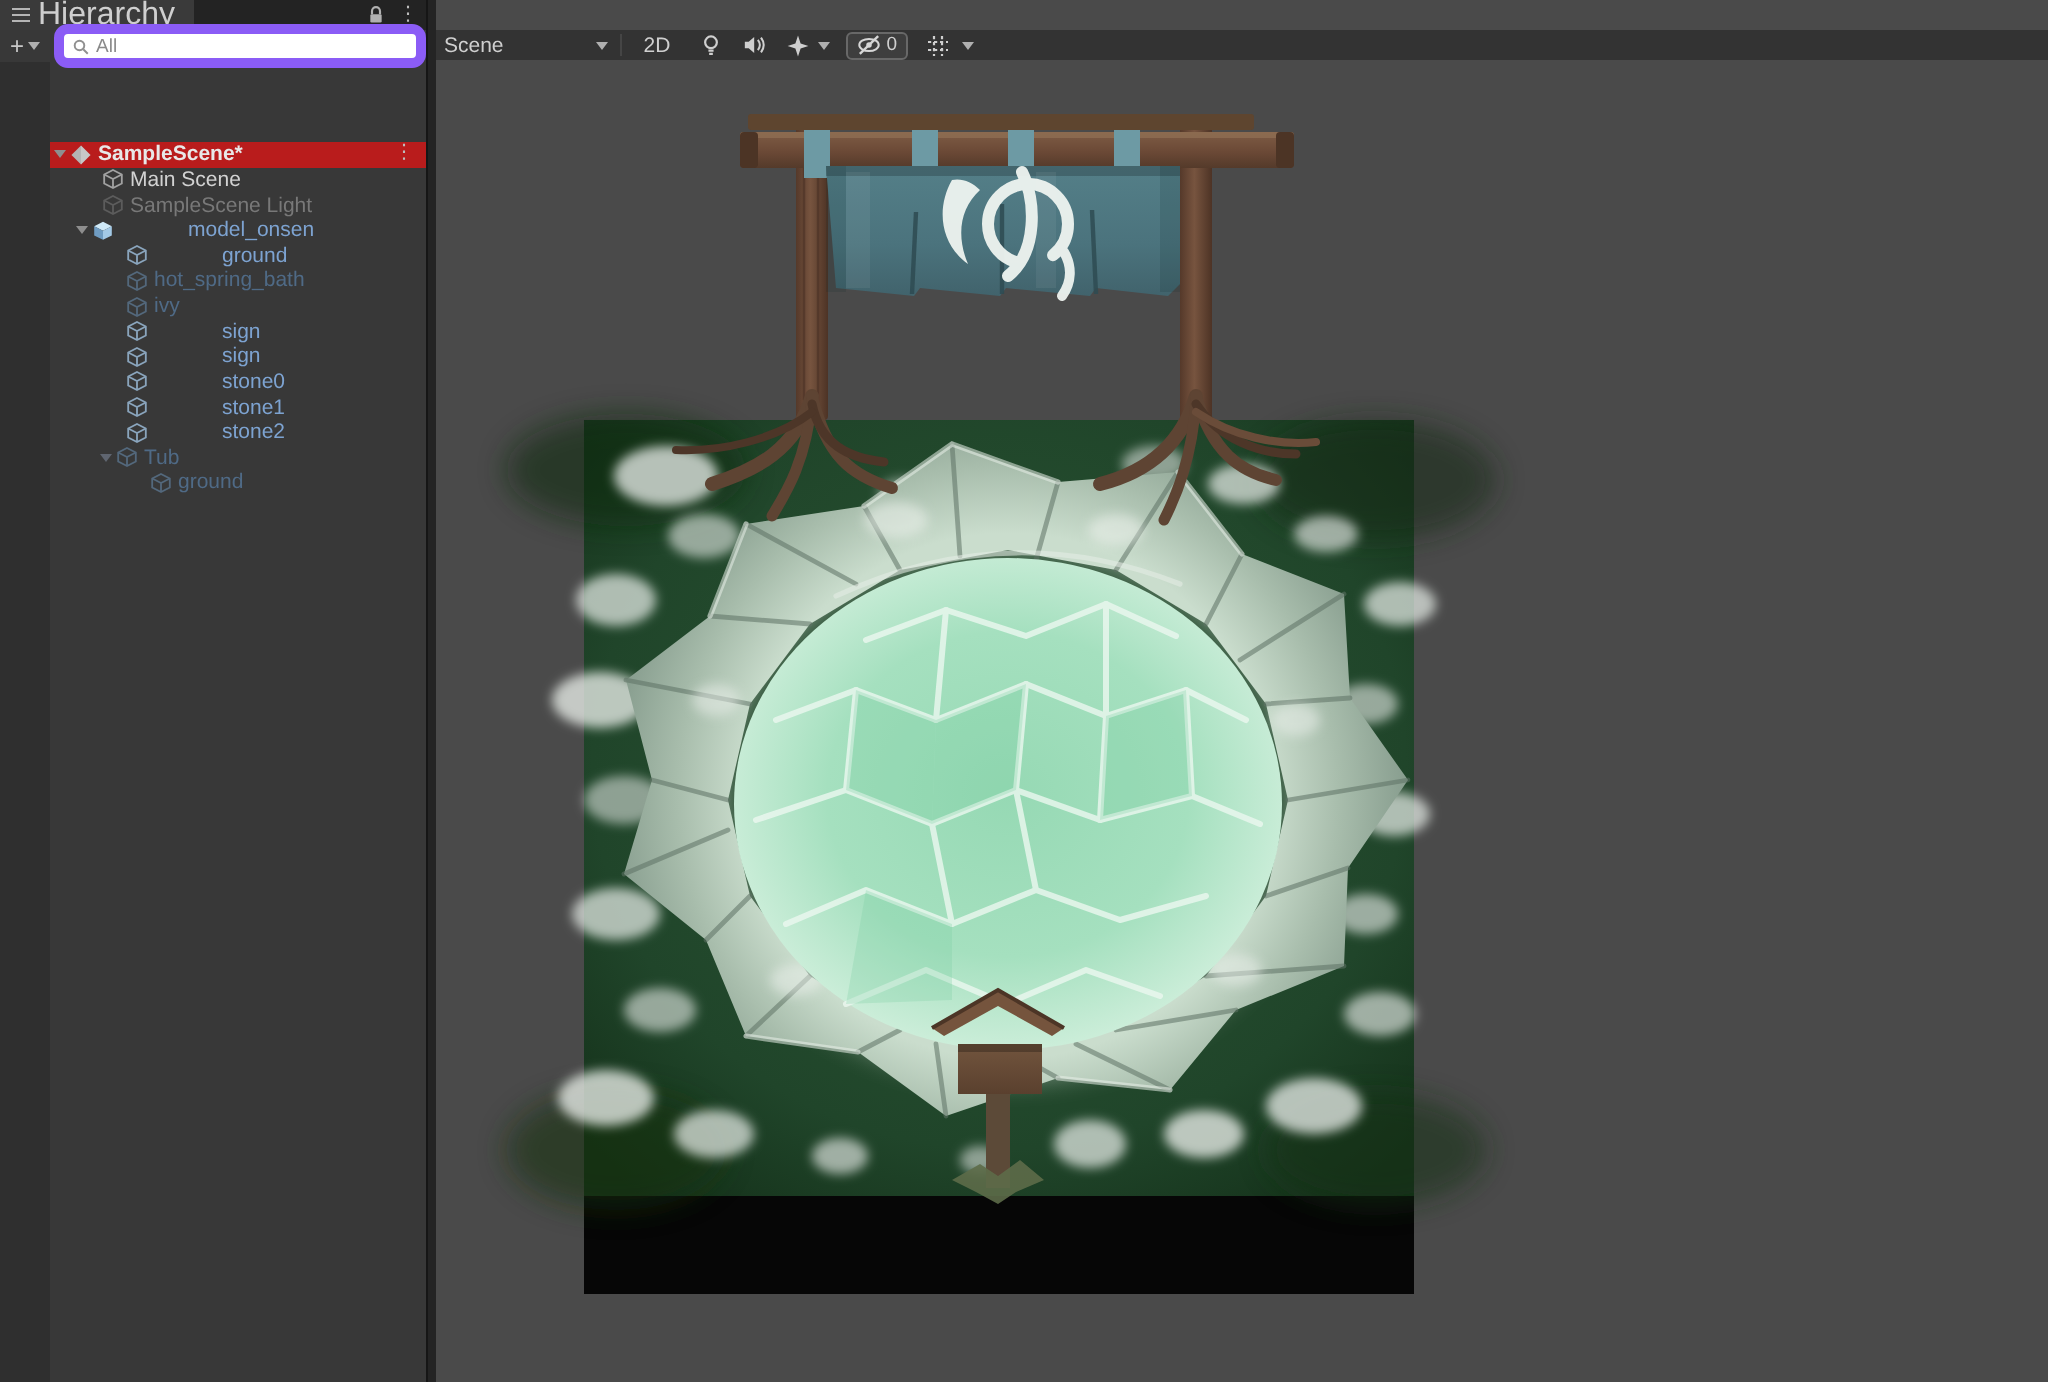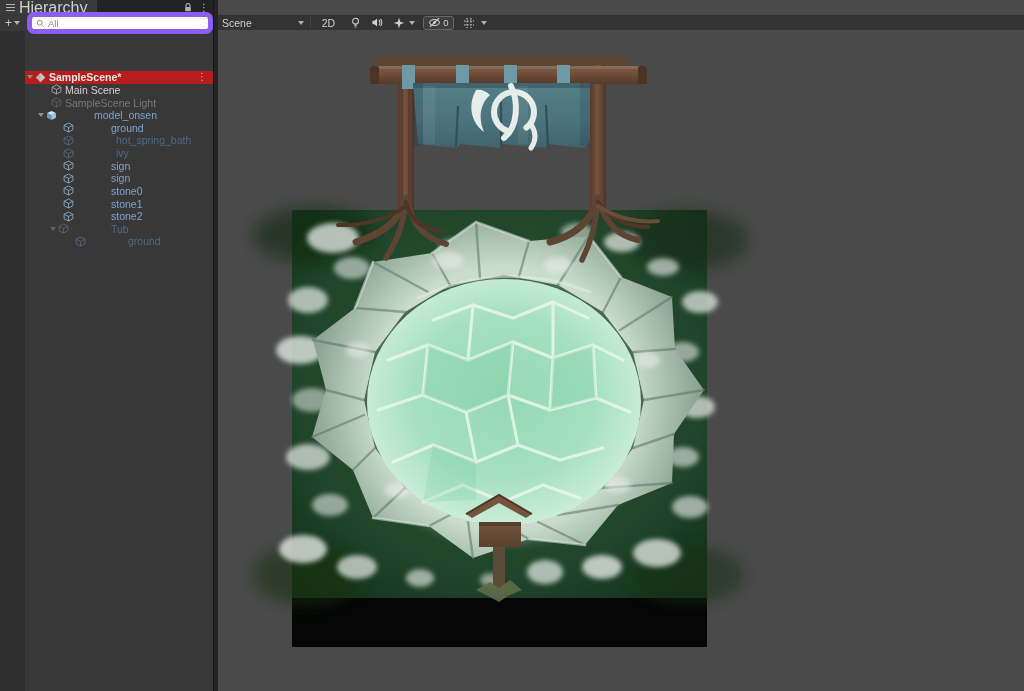--- a/index.html
+++ b/index.html
@@ -20,21 +20,21 @@
   #h-search{margin-left:7px;width:172px;height:12px;background:#ffffff;border:5px solid #8b5cf6;border-radius:7px;
     display:flex;align-items:center;color:#8a8a8a;font-size:9.5px;padding-left:4px;gap:3px;}
   #h-gutter{left:0;top:31px;width:25px;height:660px;background:#2f2f2f;}
   #tree{left:25px;top:31px;width:188px;}
   .row{height:12.64px;display:flex;align-items:center;font-size:10.5px;color:#d2d2d2;position:relative;}
   .row.sel{background:#b91c1c;margin-top:40px;}
   .row .lbl{white-space:nowrap;}
   .row.sel .lbl{font-weight:bold;color:#e8e8e8;}
   .dim .lbl{color:#787878;}
   .pfb .lbl{color:#7da3d1;padding-left:34px;}
-  .pfbdim .lbl{color:#4f6a86;margin-left:39px;}
+  .pfbdim .lbl{color:#4f6a86;}
   .caret{width:0;height:0;border-left:3.5px solid transparent;border-right:3.5px solid transparent;
     border-top:4.5px solid #8e8e8e;display:inline-block;flex:none;}
   .caret.dimc{border-top-color:#5f6570;}
   .ic{width:11px;height:11px;flex:none;margin:0 3px 0 2px;}
   .ic.gray{color:#a2a2a2;} .ic.graydim{color:#5c5c5c;}
   .ic.blue{color:#8aa5bd;} .ic.bluedim{color:#53687c;}
   .kebab{color:#bdbdbd;font-size:10px;letter-spacing:0;line-height:10px;}
   .sp{flex:none;display:inline-block;}
   
   #divider{left:213px;top:0;width:5px;height:691px;background:#242424;border-left:1px solid #161616;border-right:1px solid #2e2e2e;}

